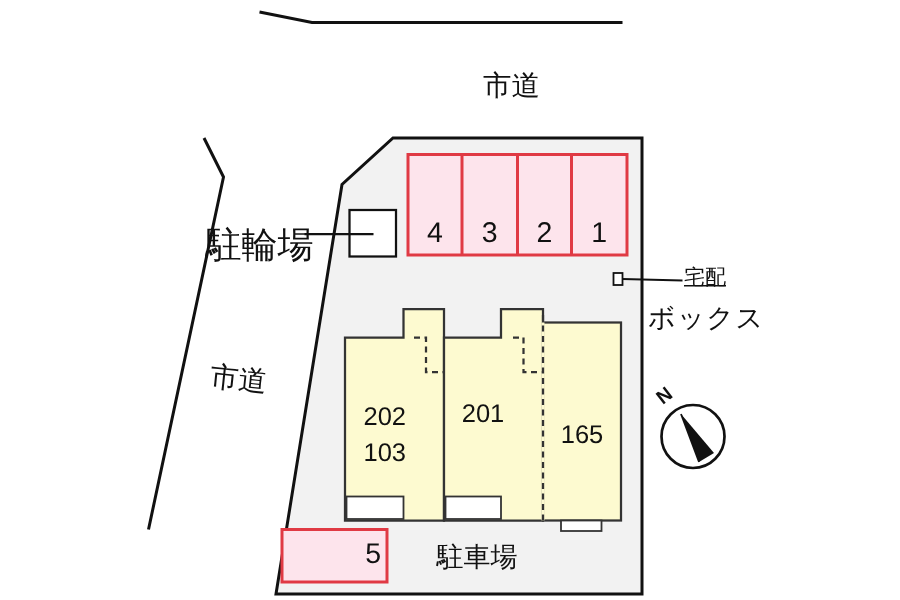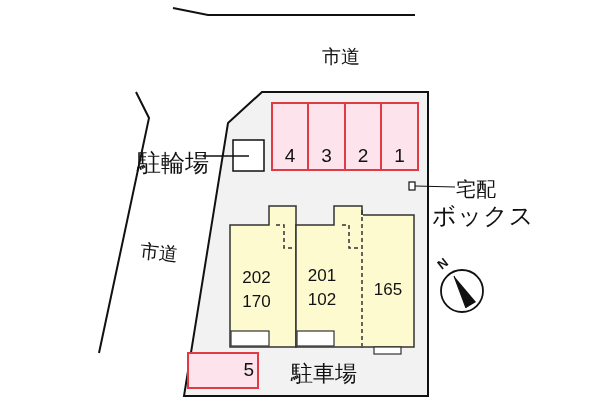--- a/index.html
+++ b/index.html
@@ -3,23 +3,23 @@
 <meta charset="utf-8">
 <style>
   html, body { margin: 0; padding: 0; background: #ffffff; }
   body { width: 600px; height: 400px; position: relative; overflow: hidden;
          font-family: "DejaVu Sans", "Liberation Sans", sans-serif; }
   svg { position: absolute; left: 0; top: 0; }
   .lbl { position: absolute; color: #111; white-space: nowrap; }
   .road-top { left: 322px; top: 44px; font-size: 19px; }
   .road-left { left: 140px; top: 240px; font-size: 19px; transform: rotate(6deg); }
   .bike-lbl { left: 137px; top: 147px; font-size: 24px; }
-  .box-lbl1 { left: 456px; top: 176px; font-size: 20px; }
-  .box-lbl2 { left: 432px; top: 200px; font-size: 24px; letter-spacing: 1px; }
-  .parking-lbl { left: 265px; top: 359px; font-size: 22px; padding-left: 26px; }
+  .box-lbl1 { left: 456px; top: 176px; font-size: 14px; text-decoration: underline; }
+  .box-lbl2 { left: 432px; top: 200px; font-size: 18px; letter-spacing: 1px; }
+  .parking-lbl { left: 265px; top: 359px; font-size: 18px; padding-left: 26px; }
   .num { position: absolute; font-family: "Liberation Sans", sans-serif; font-size: 19px; color: #111; text-align: center; }
   .unit { position: absolute; font-family: "Liberation Sans", sans-serif; font-size: 17px; color: #111; text-align: center; line-height: 24px; }
 </style>
 </head>
 <body>
 
 <svg width="600" height="400" viewBox="0 0 600 400">
 
   <polyline points="173,8 208,15 415,15" fill="none" stroke="#111" stroke-width="2"></polyline>
 
@@ -76,23 +76,22 @@
 <div class="lbl parking-lbl">駐車場</div>
 
 <div class="num" style="left:272px; top:145px; width:36px;">4</div>
 <div class="num" style="left:308px; top:145px; width:37px;">3</div>
 <div class="num" style="left:345px; top:145px; width:36px;">2</div>
 <div class="num" style="left:381px; top:145px; width:37px;">1</div>
 <div class="num" style="left:224px; top:359px; width:30px; text-align:right;">5</div>
 
 <div class="unit" style="left:230px; top:266px; width:53px;text-align:center;">
   <div>202</div>
-  <div>170</div>
+  <div>103</div>
 </div>
 <div class="unit" style="left:296px; top:264px; width:52px;">
   <div>201</div>
-  <div>102</div>
 </div>
 <div class="unit" style="left:362px; top:278px; width:52px;">
   <div>165</div>
 </div>
 
 <div class="lbl" style="left:438px; top:256px; font-size:13px; font-family:'Liberation Sans', sans-serif; font-weight:bold; transform: rotate(-38deg);">N</div>
 
 </body></html>

